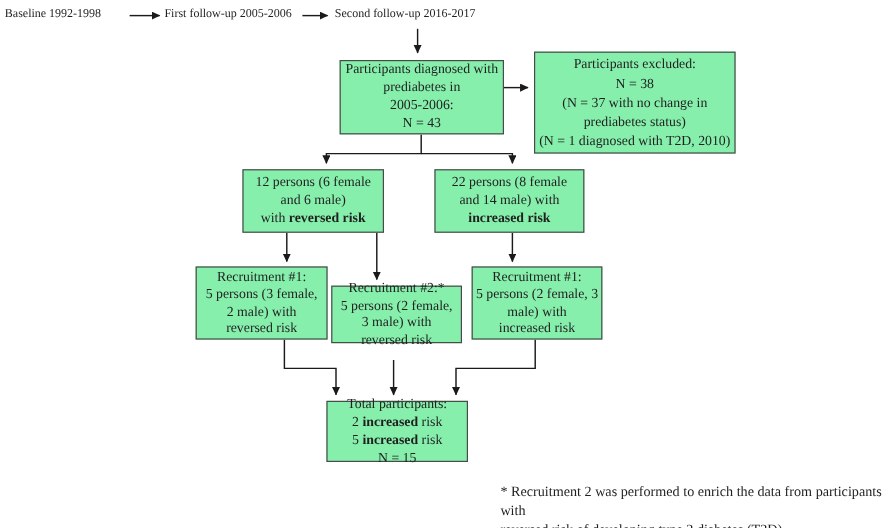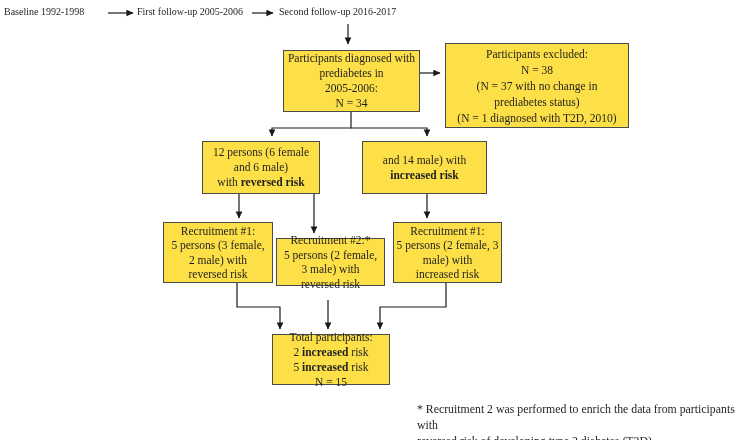--- a/index.html
+++ b/index.html
@@ -13,21 +13,21 @@
   }
   .tl-label{
     position:absolute;
     font-size:10px;
     white-space:nowrap;
     color:#1f1f1f;
   }
   .box{
     position:absolute;
     box-sizing:border-box;
-    background:#fde047;
+    background:#86efac;
     border:1.5px solid #4a4a4a;
     display:flex;
     flex-direction:column;
     justify-content:center;
     align-items:center;
     text-align:center;
     font-size:11.5px;
     line-height:15px;
     color:#1f1f1f;
     padding:1px 2px;
@@ -72,38 +72,39 @@
       <path d="M237,283 V307 H280 V329" marker-end="url(#ah)"></path>
       <path d="M328,300 V329" marker-end="url(#ah)"></path>
       <path d="M446,283 V307 H380 V329" marker-end="url(#ah)"></path>
     </g>
   </svg>
 
   <div class="box" style="left:283px;top:50px;width:137px;height:62px">
     <div class="line">Participants diagnosed with</div>
     <div class="line">prediabetes in</div>
     <div class="line">2005-2006:</div>
-    <div class="line">N = 34</div>
+    <div class="line">N = 43</div>
   </div>
 
-  <div class="box" style="left:445px;top:43px;width:184px;height:85px;line-height:16px">
+  <div class="box" style="left:445px;top:43px;width:168px;height:85px;line-height:16px">
     <div class="line">Participants excluded:</div>
     <div class="line">N = 38</div>
     <div class="line">(N = 37 with no change in</div>
     <div class="line">prediabetes status)</div>
     <div class="line">(N = 1 diagnosed with T2D, 2010)</div>
   </div>
 
   <div class="box" style="left:202px;top:141px;width:118px;height:53px">
     <div class="line">12 persons (6 female</div>
     <div class="line">and 6 male)</div>
     <div class="line"><span>with </span><b>reversed risk</b></div>
   </div>
 
   <div class="box" style="left:362px;top:141px;width:125px;height:53px">
+    <div class="line">22 persons (8 female</div>
     <div class="line">and 14 male) with</div>
     <div class="line"><b>increased risk</b></div>
   </div>
 
   <div class="box" style="left:163px;top:222px;width:110px;height:61px;line-height:14.5px">
     <div class="line">Recruitment #1:</div>
     <div class="line">5 persons (3 female,</div>
     <div class="line">2 male) with</div>
     <div class="line">reversed risk</div>
   </div>

